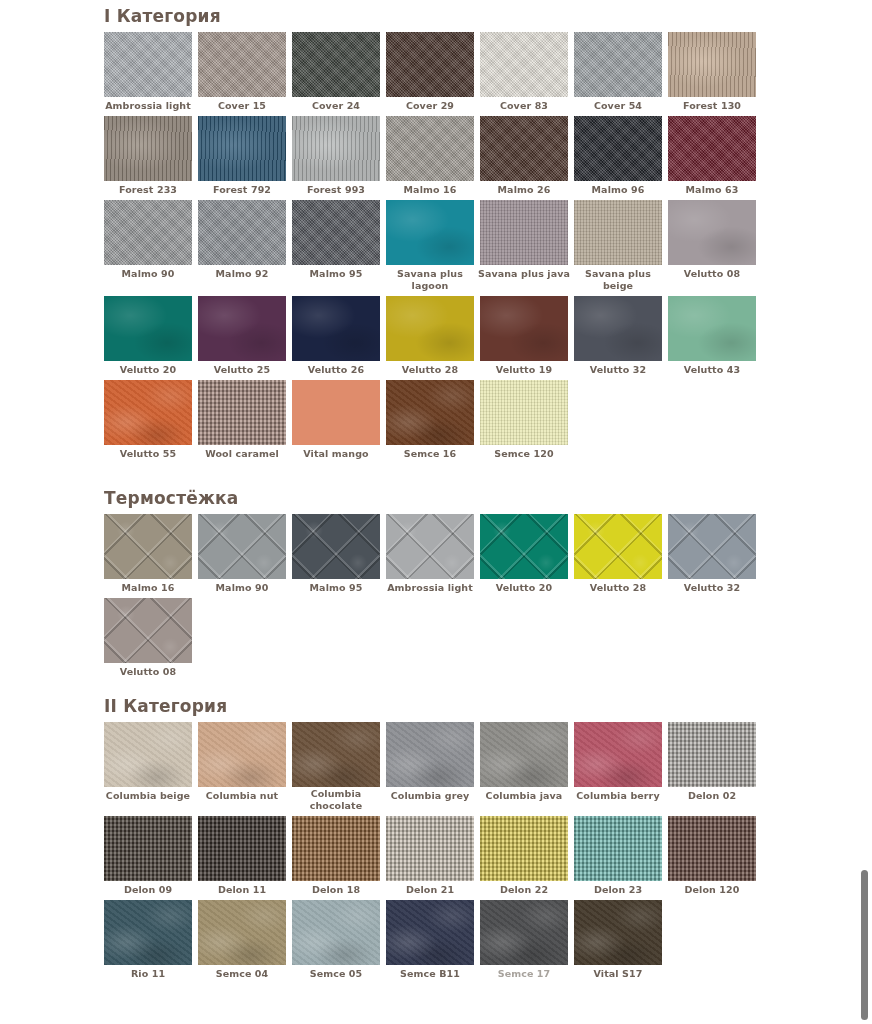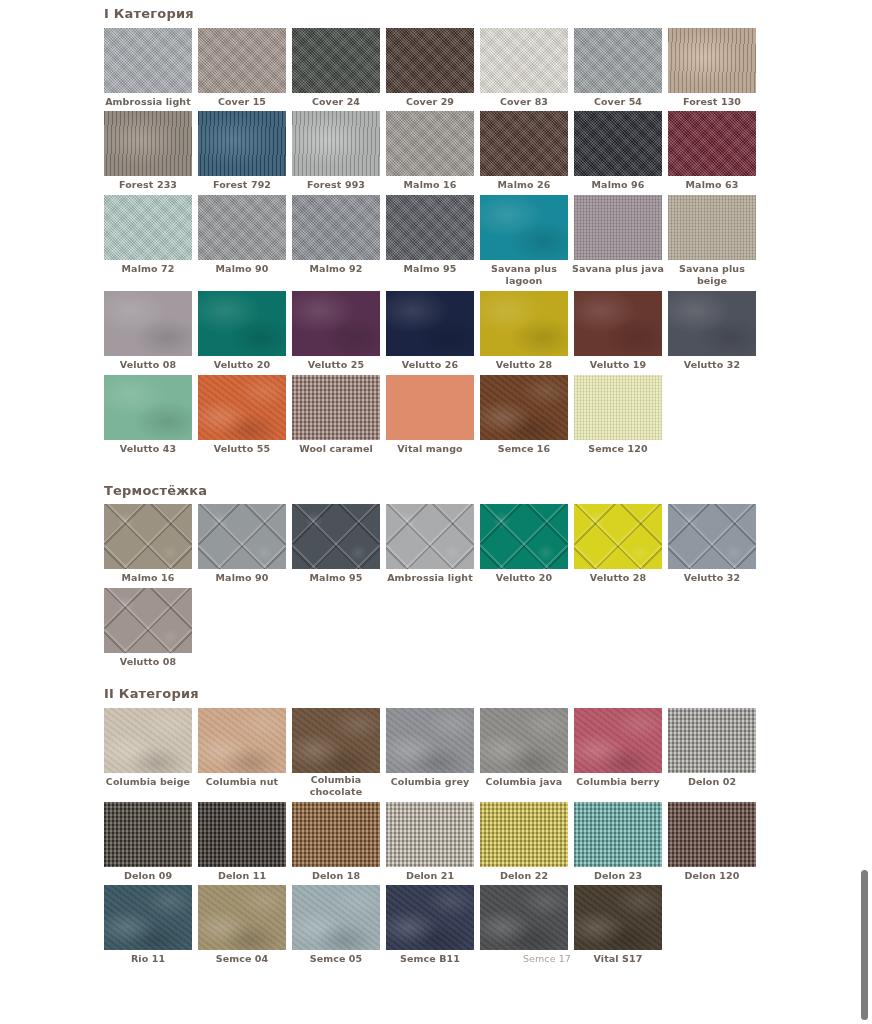--- a/index.html
+++ b/index.html
@@ -18,21 +18,21 @@
     width: 872px;
     height: 1024px;
     padding: 0;
   }
   .content {
     padding-left: 104px;
     padding-top: 6px;
   }
   .section-title {
     font-family: "DejaVu Sans", sans-serif;
-    font-size: 13px;
+    font-size: 17px;
     font-weight: bold;
     color: #6b5b51;
     letter-spacing: 0.2px;
     margin: 0 0 6px 0;
     line-height: 1.2;
   }
   .section { margin-bottom: 0; }
   .swatch-grid {
     display: flex;
     flex-wrap: wrap;
@@ -58,21 +58,21 @@
     color: #6e6259;
     text-align: center;
     width: 94px;
     margin-left: -3px;
     line-height: 1.25;
     padding-top: 3px;
     padding-bottom: 4px;
     letter-spacing: 0.1px;
   }
   .label.two-line { padding-top: 1px; }
-  .label.muted { color: #a8a39d; font-weight: normal; text-align: right; }
+  .label.muted { color: #a8a39d; font-weight: bold; }
 
   
   .tile .tex {
     position: absolute;
     inset: 0;
     pointer-events: none;
   }
   .tex-speckle {
     background-image:
       repeating-linear-gradient(45deg, rgba(255,255,255,.16) 0 1px, rgba(0,0,0,.10) 1px 2px),
@@ -214,26 +214,20 @@
             </div>
             <div class="label">Malmo 96</div>
           </div>
           <div class="swatch">
             <div class="tile" style="background: rgb(107, 31, 44);">
               <div class="tex tex-speckle"></div>
             </div>
             <div class="label">Malmo 63</div>
           </div>
           <div class="swatch">
-            <div class="tile" style="background: rgb(180, 204, 199);">
-              <div class="tex tex-speckle"></div>
-            </div>
-            <div class="label">Malmo 72</div>
-          </div>
-          <div class="swatch">
             <div class="tile" style="background: rgb(150, 152, 154);">
               <div class="tex tex-speckle"></div>
             </div>
             <div class="label">Malmo 90</div>
           </div>
           <div class="swatch">
             <div class="tile" style="background: rgb(139, 143, 148);">
               <div class="tex tex-speckle"></div>
             </div>
             <div class="label">Malmo 92</div>

